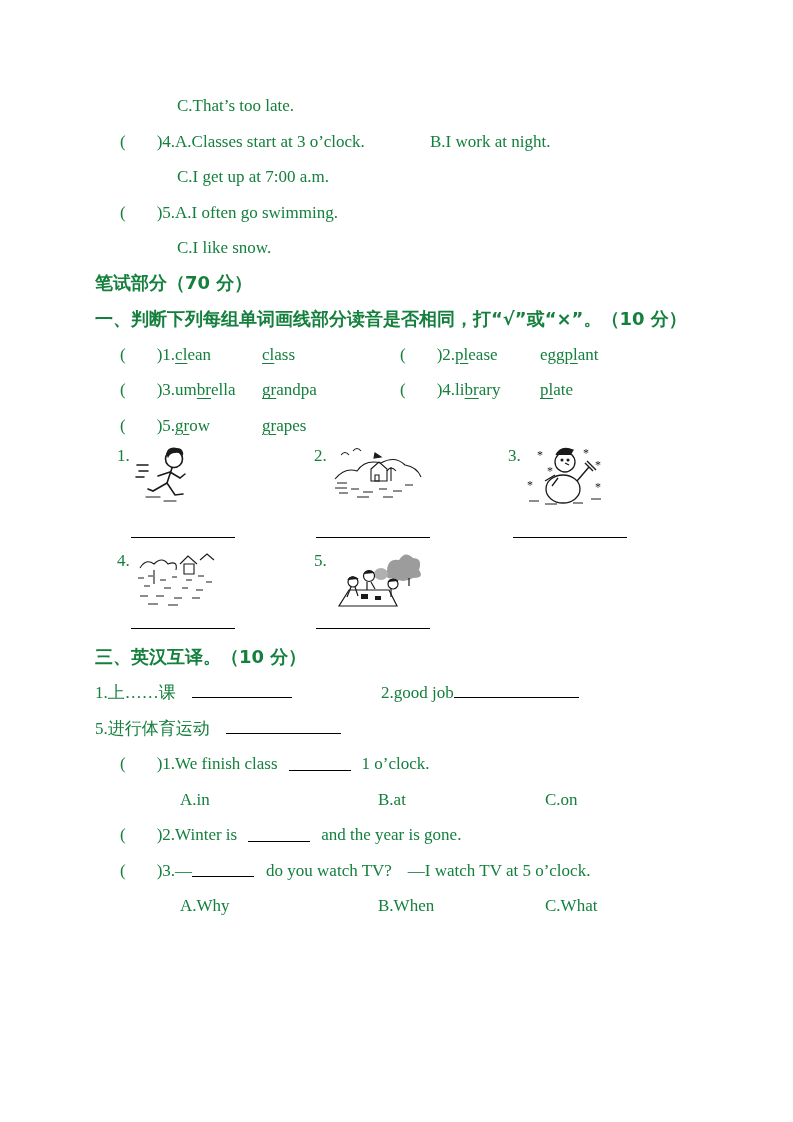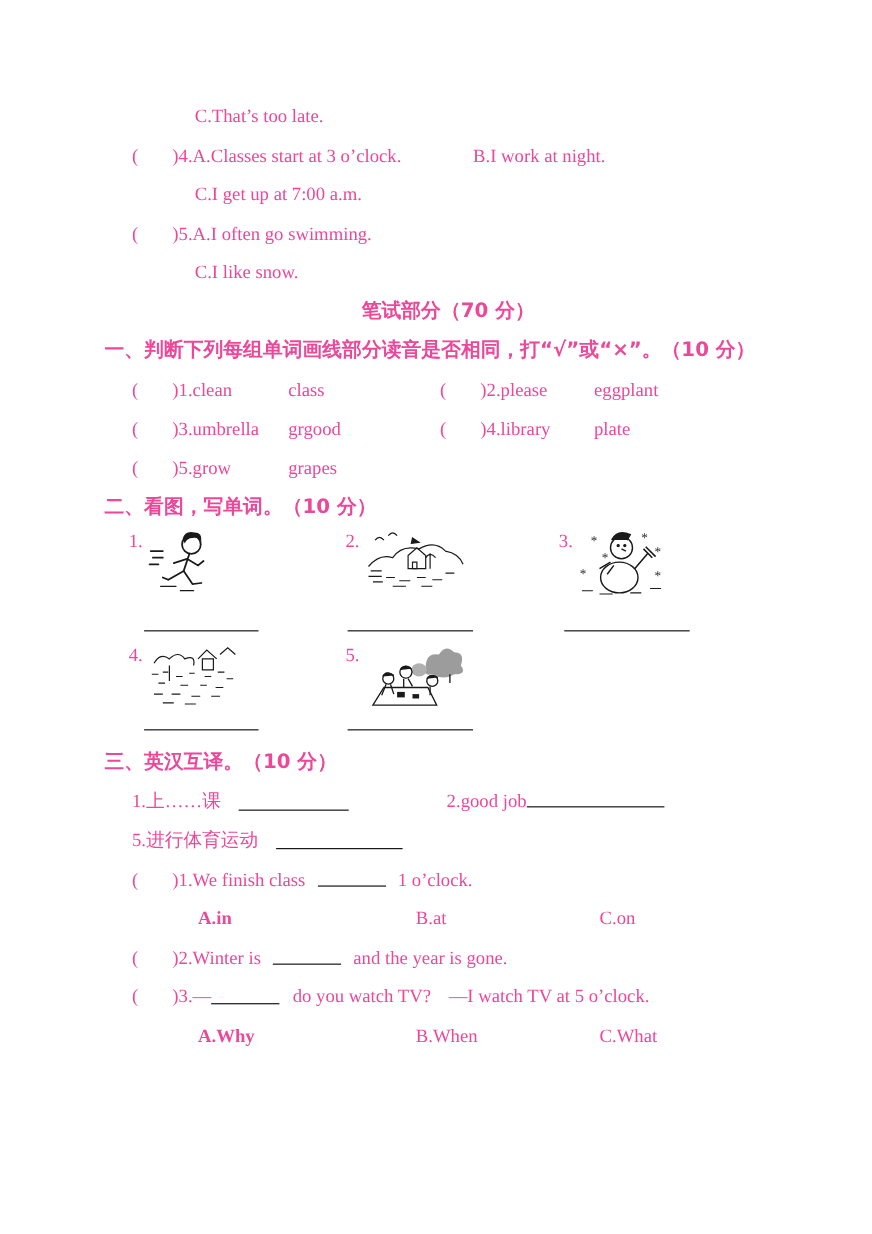--- a/index.html
+++ b/index.html
@@ -1,57 +1,57 @@
 <!DOCTYPE html>
 <html><head>
 <meta charset="utf-8">
 <style>
   html,body{margin:0;padding:0;background:#fff;}
   .page{
     position:relative;
     width:793px;height:1122px;
     box-sizing:border-box;
     padding:88px 73px 0 95px;
-    background:#fff;color:#ec4899;
+    background:#fff;color:#15803d;
     font-family:"Liberation Serif","DejaVu Serif",serif;
     font-size:17px;line-height:1;
     overflow:hidden;
   }
   .ln{height:35.5px;display:flex;align-items:center;}
-  .center{justify-content:center;}
+  .center{justify-content:flex-start;}
   .h{font-weight:bold;font-size:18px;font-family:"DejaVu Sans","Liberation Sans",sans-serif;}
   .ind-c{padding-left:82px;}
   .ind-q{padding-left:25px;}
   .paren{display:inline-block;}
   .psp{display:inline-block;width:31px;}
   .lcol{display:inline-flex;width:310px;flex-shrink:0;}
   
   .s1pair{display:inline-flex;width:280px;flex-shrink:0;}
   .s1q{display:inline-flex;width:142px;flex-shrink:0;}
   .s1qb{width:140px;}
-  .u{text-underline-offset:3px;text-decoration-thickness:1.2px;}
+  .u{text-decoration:underline;text-underline-offset:3px;text-decoration-thickness:1.2px;}
   
   .s2row{position:relative;}
   .s2r1{height:104.5px;}
   .s2r2{height:92px;}
   .s2item{position:absolute;top:2px;display:flex;align-items:flex-start;}
   .s2num{display:inline-block;margin-right:4px;padding-top:2px;}
   .s2line{position:absolute;border-top:1.5px solid #000;height:0;}
   .s2r1 .s2line{top:94px;}
   .s2r2 .s2line{top:80px;}
   
-  .col1{display:inline-flex;margin-left:25px;width:286px;flex-shrink:0;align-items:flex-end;gap:16px;}
+  .col1{display:inline-flex;width:286px;flex-shrink:0;align-items:flex-start;gap:16px;}
   .col2{display:inline-flex;align-items:baseline;text-align:right;}
   .blank{display:inline-block;border-bottom:1px solid #000;height:13px;}
   .bl100{width:100px;} .bl125{width:125px;} .bl107{width:107px;} .bl175{width:175px;} .bl115{width:115px;}
   
   .bq{display:inline-block;border-bottom:1px solid #000;height:13px;width:62px;margin:0 11px;}
   .bq3{margin-left:0;margin-right:12px;}
   .tailgap{margin-left:16px;}
-  .optA{display:inline-block;margin-left:85px;width:198px;font-weight:bold;}
+  .optA{display:inline-block;margin-left:85px;width:198px;}
   .optB{display:inline-block;width:167px;}
   svg{display:block;}
 </style>
 </head>
 <body>
 
 <div class="page">
 
   <div class="ln ind-c">
     <span>C.That’s too late.</span>
@@ -108,21 +108,21 @@
   </div>
 
   <div class="ln ind-q">
     <span class="s1pair">
       <span class="s1q">
         <span class="paren">(</span>
           <span class="psp"></span>
           <span>)3.</span>
           <span><span>um</span><span class="u">br</span><span>ella</span></span>
       </span>
-      <span><span></span><span class="u">gr</span><span>good</span></span>
+      <span><span></span><span class="u">gr</span><span>andpa</span></span>
     </span>
     <span class="s1pair">
       <span class="s1q s1qb">
         <span class="paren">(</span>
           <span class="psp"></span>
           <span>)4.</span>
           <span><span>li</span><span class="u">br</span><span>ary</span></span>
       </span>
       <span><span></span><span class="u">pl</span><span>ate</span></span>
     </span>
@@ -133,23 +133,20 @@
       <span class="s1q">
         <span class="paren">(</span>
           <span class="psp"></span>
           <span>)5.</span>
           <span><span></span><span class="u">gr</span><span>ow</span></span>
       </span>
       <span><span></span><span class="u">gr</span><span>apes</span></span>
     </span>
   </div>
 
-  <div class="ln">
-    <span class="h">二、看图，写单词。（10 分）</span>
-  </div>
 
   <div class="s2row s2r1">
     <div class="s2item" style="left:22px;">
       <span class="s2num">1.</span>
       <svg viewBox="0 0 62 64" width="62" height="64">
         <g fill="none" stroke="#1a1a1a" stroke-width="1.6" stroke-linecap="round">
           <path d="M3 20 h11 M5 26 h9 M2 32 h8"></path>
           <circle cx="40" cy="14" r="8.5"></circle>
           <path d="M32 9 Q34 1 43 3 Q50 3 49 11 Q46 7 41 8 Q36 8 34 13 Z" fill="#1a1a1a" stroke="none"></path>
           <path d="M38 23 L33 38"></path>

